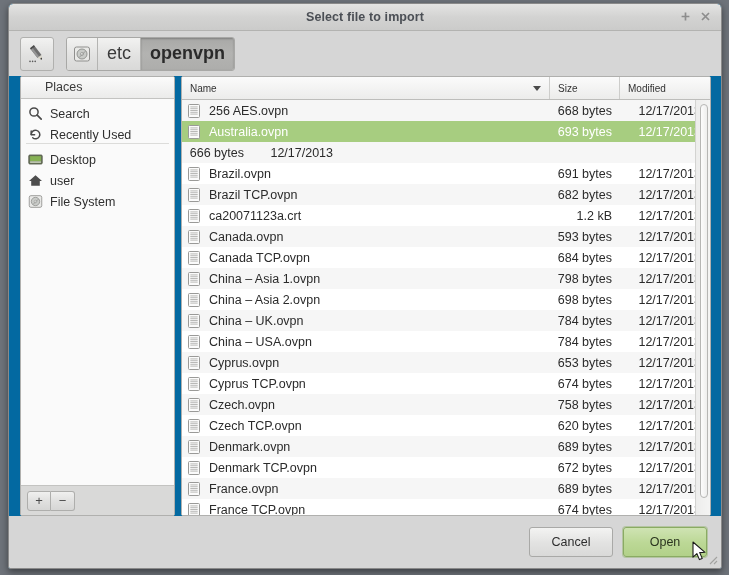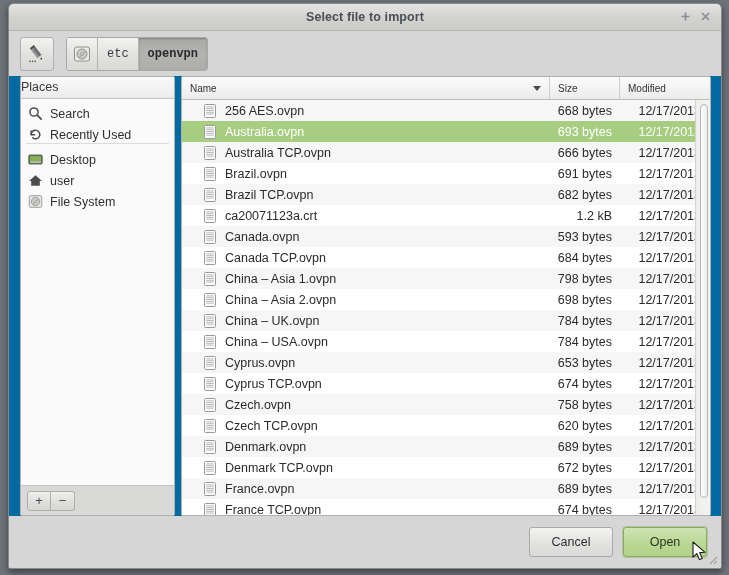--- a/index.html
+++ b/index.html
@@ -71,25 +71,24 @@
     margin-left: 12px;
     height: 34px;
     border: 1px solid #a8a8a6;
     border-radius: 3px;
     overflow: hidden;
     background: #e6e6e5;
   }
   .path-seg {
     display: flex; align-items: center; justify-content: center;
     padding: 0 9px;
-    font-size: 12px; color: #3b3b3b;
+    font-size: 18px; color: #3b3b3b;
     background: linear-gradient(to bottom, #f2f2f1 0%, #e3e3e2 52%, #d9d9d8 100%);
     border-right: 1px solid #b4b4b2;
     cursor: default;
-    font-family: Liberation Mono, monospace;
   }
   .path-seg:last-child { border-right: none; }
   .path-seg.icon-seg { padding: 0 6px; }
   .path-seg.active {
     background: linear-gradient(to bottom, #a9a9a7 0%, #b3b3b1 50%, #adadab 100%);
     font-weight: bold; color: #2a2a2a;
     box-shadow: inset 0 1px 2px rgba(0,0,0,0.25);
   }
 
   
@@ -105,21 +104,21 @@
     width: 155px; flex: 0 0 155px;
     display: flex; flex-direction: column;
     border: 1px solid #b0b0ae;
     border-radius: 2px;
     background: #fafafa;
     overflow: hidden;
   }
   #places-header {
     flex: 0 0 22px;
     line-height: 21px;
-    padding-left: 0;
+    padding-left: 24px;
     font-size: 12.5px; color: #3a3a3a;
     background: linear-gradient(to bottom, #fbfbfb 0%, #ebebea 100%);
     border-bottom: 1px solid #c3c3c1;
   }
   #places-list {
     flex: 1 1 auto;
     background: #fafafa;
     padding-top: 1px;
     overflow: hidden;
   }
@@ -209,21 +208,21 @@
     height: 21px;
     font-size: 12.5px; color: #2b2b2b;
     cursor: default;
   }
   .row.odd { background: #f6f6f6; }
   .row.even { background: #ffffff; }
   .row.selected { background: #a7cd80; color: #ffffff; }
   .cell-name {
     flex: 1 1 auto; min-width: 0;
     display: flex; align-items: center;
-    padding-left: 20px;
+    padding-left: 4px;
     white-space: nowrap; overflow: hidden;
   }
   .file-icon { width: 16px; height: 16px; margin-right: 7px; flex: 0 0 16px; }
   .cell-size {
     flex: 0 0 70px; text-align: right; padding-right: 8px;
     white-space: nowrap;
   }
   .cell-mod {
     flex: 0 0 90px; text-align: right; padding-right: 9px;
     white-space: nowrap;
@@ -435,31 +434,20 @@
       <rect x="4.3" y="7.0" width="7.4" height="1" fill="#b9b9b7"></rect>
       <rect x="4.3" y="8.8" width="7.4" height="1" fill="#b9b9b7"></rect>
       <rect x="4.3" y="10.6" width="7.4" height="1" fill="#b9b9b7"></rect>
     </svg>
                 <span>Australia.ovpn</span>
               </div>
               <div class="cell-size">693 bytes</div>
               <div class="cell-mod">12/17/2013</div>
             </div>
             <div class="row odd">
-              <div class="cell-name">
-                <svg class="file-icon" viewBox="0 0 16 16">
-      <rect x="2.5" y="1.5" width="11" height="13" rx="1" fill="#fbfbfb" stroke="#9a9a98" stroke-width="1"></rect>
-      <rect x="4.3" y="3.4" width="7.4" height="1" fill="#b9b9b7"></rect>
-      <rect x="4.3" y="5.2" width="7.4" height="1" fill="#b9b9b7"></rect>
-      <rect x="4.3" y="7.0" width="7.4" height="1" fill="#b9b9b7"></rect>
-      <rect x="4.3" y="8.8" width="7.4" height="1" fill="#b9b9b7"></rect>
-      <rect x="4.3" y="10.6" width="7.4" height="1" fill="#b9b9b7"></rect>
-    </svg>
-                <span>Australia TCP.ovpn</span>
-              </div>
               <div class="cell-size">666 bytes</div>
               <div class="cell-mod">12/17/2013</div>
             </div>
             <div class="row even">
               <div class="cell-name">
                 <svg class="file-icon" viewBox="0 0 16 16">
       <rect x="2.5" y="1.5" width="11" height="13" rx="1" fill="#fbfbfb" stroke="#9a9a98" stroke-width="1"></rect>
       <rect x="4.3" y="3.4" width="7.4" height="1" fill="#b9b9b7"></rect>
       <rect x="4.3" y="5.2" width="7.4" height="1" fill="#b9b9b7"></rect>
       <rect x="4.3" y="7.0" width="7.4" height="1" fill="#b9b9b7"></rect>

